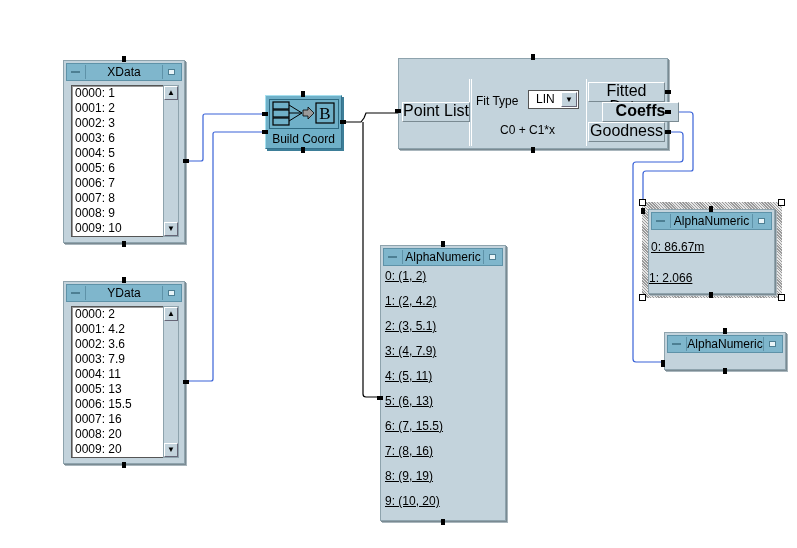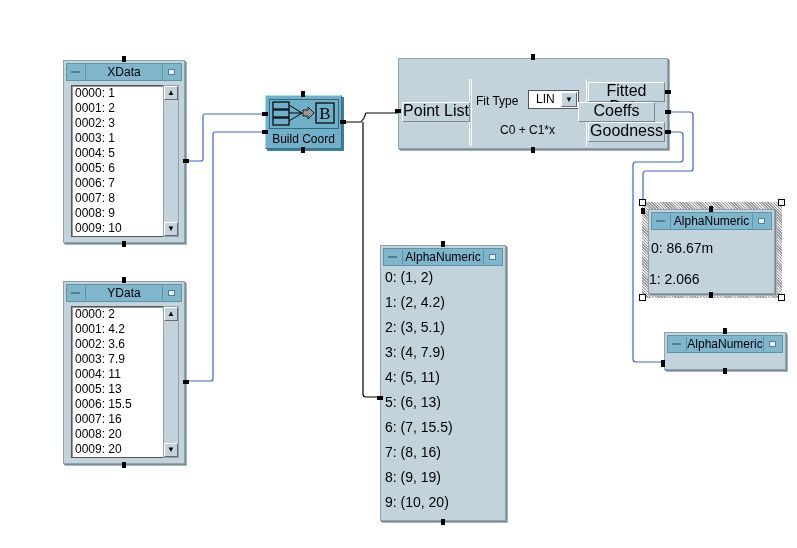--- a/index.html
+++ b/index.html
@@ -15,21 +15,21 @@
   .title .max { width:18px; height:14px; border-left:1px solid #5e92a8; position:relative; }
   .title .max::after { content:""; position:absolute; left:5px; top:4px; width:7px; height:6px; background:#e8f4f8; border:1px solid #4d7f93; box-sizing:border-box; }
   .pin { position:absolute; background:#000; }
   .pin.h { width:6px; height:4px; }
   .pin.v { width:4px; height:6px; }
   .list { position:absolute; left:7px; top:24px; width:95px; height:150px; background:#fff;
           border:1px solid #555; box-shadow: inset 1px 1px 0 #999; }
   .list .row { height:15px; line-height:15px; font-size:12px; padding-left:3px; white-space:nowrap; }
   .sbar { position:absolute; top:24px; width:14px; height:150px; background:#c3d3dc; border:1px solid #8ea3ad; }
   .sbtn { position:absolute; left:0; width:14px; height:14px; background:#c3d3dc; border:1px solid #fff; border-right-color:#667; border-bottom-color:#667; box-sizing:border-box; text-align:center; font-size:8px; line-height:12px; }
-  .abox-row { position:absolute; left:4px; font-size:14px; white-space:nowrap; }
+  .abox-row { position:absolute; left:4px; font-size:12px; white-space:nowrap;text-decoration:underline; }
   .btn3d { position:absolute; background:#c3d3dc; border:1px solid #fff; border-right-color:#7a8a92; border-bottom-color:#7a8a92; text-align:center; font-size:16px; line-height:16px; }
   svg.wires { position:absolute; left:0; top:0; width:797px; height:548px; pointer-events:none; }
 </style>
 </head>
 <body>
 
 <svg class="wires">
   <path d="M186 161 H201 Q203 161 203 159 V116 Q203 114 205 114 H267" fill="none" stroke="#3a63d8" stroke-width="1.2"></path>
   <path d="M186 381 H211 Q213 381 213 379 V134 Q213 132 215 132 H267" fill="none" stroke="#3a63d8" stroke-width="1.2"></path>
   <path d="M342 122 H361 L364 118 L366 113 H398" fill="none" stroke="#000" stroke-width="1.2"></path>
@@ -41,21 +41,21 @@
 <div class="box" style="left:63px;top:60px;width:120px;height:181px;">
   <div class="title">
     <span class="min"></span>
     <span class="name">XData</span>
     <span class="max"></span>
   </div>
   <div class="list">
     <div class="row">0000: 1</div>
     <div class="row">0001: 2</div>
     <div class="row">0002: 3</div>
-    <div class="row">0003: 1</div>
+    <div class="row">0003: 6</div>
     <div class="row">0004: 5</div>
     <div class="row">0005: 6</div>
     <div class="row">0006: 7</div>
     <div class="row">0007: 8</div>
     <div class="row">0008: 9</div>
     <div class="row">0009: 10</div>
   </div>
   <div class="sbar" style="left:99px;">
     <div class="sbtn" style="top:0;">▲</div>
     <div class="sbtn" style="bottom:0;">▼</div>
@@ -116,21 +116,21 @@
   <div style="position:absolute;left:2px;top:20px;width:68px;height:67px;border-right:1px solid #fff;"></div>
   <div class="btn3d" style="left:3px;top:43px;width:66px;height:18px;">Point List</div>
   <div style="position:absolute;left:72px;top:20px;width:114px;height:67px;border:1px solid #fff;border-top:none;border-bottom:none;"></div>
   <span style="position:absolute;left:77px;top:35px;font-size:12px;text-align:right;">Fit Type</span>
   <div style="position:absolute;left:129px;top:31px;width:49px;height:17px;background:#fff;border:1px solid #555;">
     <span style="position:absolute;left:7px;top:1px;font-size:12px;">LIN</span>
     <span style="position:absolute;right:1px;top:1px;width:14px;height:13px;background:#c3d3dc;border:1px solid #fff;border-right-color:#667;border-bottom-color:#667;font-size:8px;text-align:center;line-height:13px;">▼</span>
   </div>
   <span style="position:absolute;left:101px;top:64px;font-size:12px;">C0 + C1*x</span>
   <div class="btn3d" style="left:189px;top:23px;width:75px;height:18px;">Fitted Data</div>
-  <div class="btn3d" style="left:179px;top:43px;width:75px;height:18px;">Coeffs</div>
+  <div class="btn3d" style="left:203px;top:43px;width:75px;height:18px;font-weight:bold;">Coeffs</div>
   <div class="btn3d" style="left:189px;top:63px;width:75px;height:18px;">Goodness</div>
   <div class="pin h" style="left:-4px;top:50px;"></div>
   <div class="pin h" style="left:266px;top:31px;"></div>
   <div class="pin h" style="left:266px;top:51px;"></div>
   <div class="pin h" style="left:266px;top:71px;"></div>
   <div class="pin v" style="left:132px;top:-5px;"></div>
   <div class="pin v" style="left:132px;top:88px;"></div>
 </div>
 
 <div class="box" style="left:380px;top:245px;width:124px;height:274px;">

